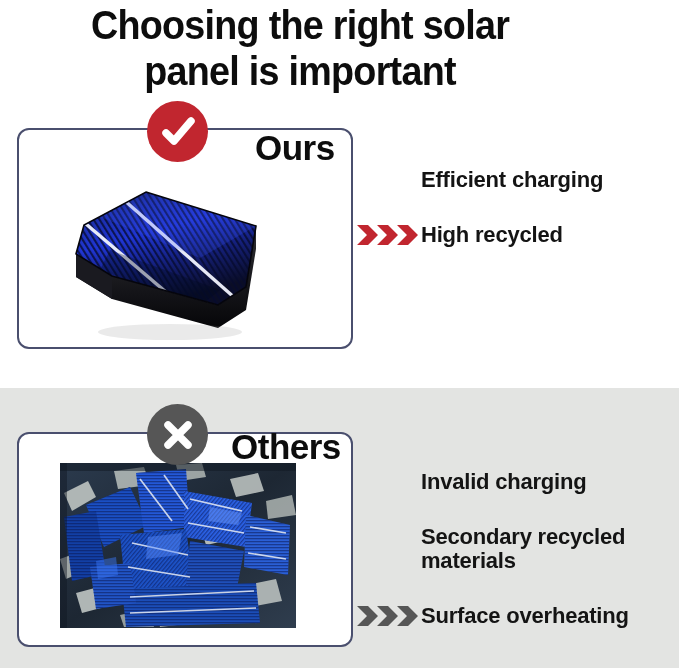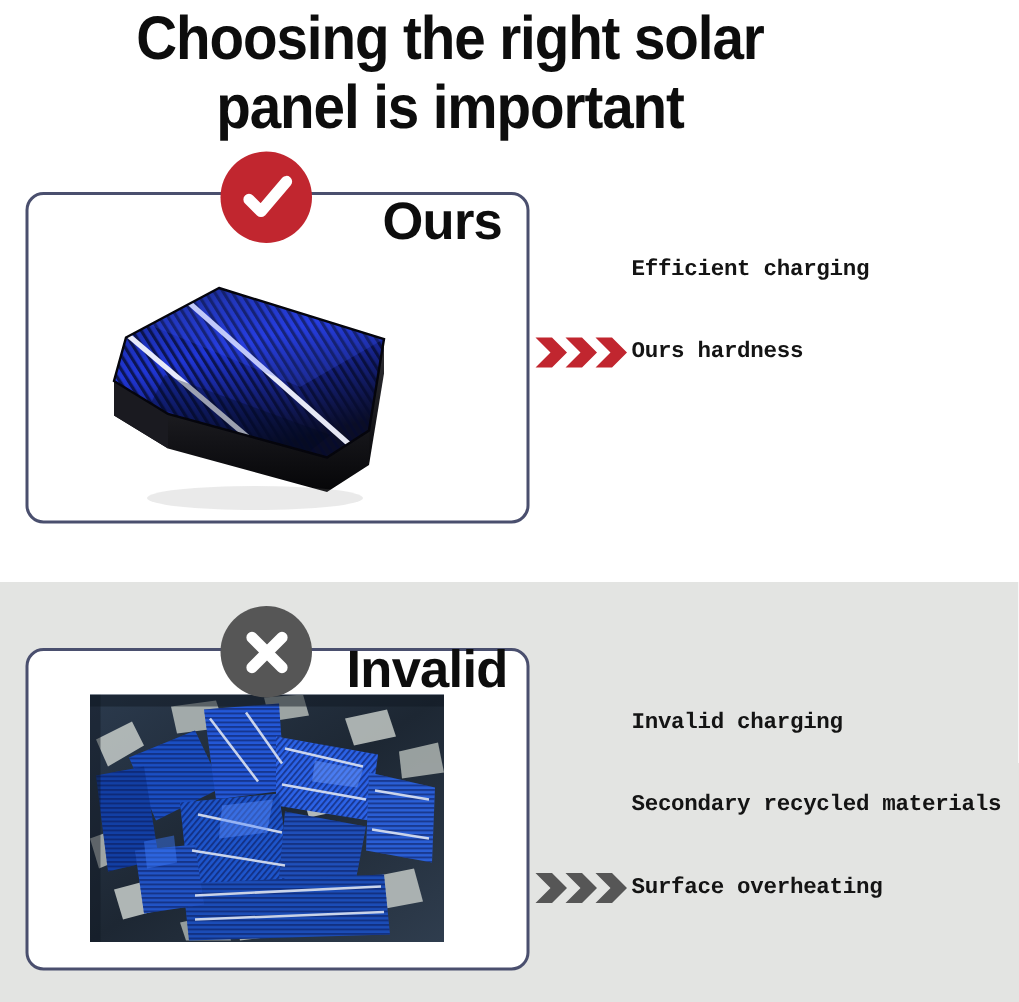--- a/index.html
+++ b/index.html
@@ -140,25 +140,24 @@
     position: absolute;
     font-family: "Liberation Sans", sans-serif;
     font-weight: bold;
     color: #141414;
   }
   .bullets-ours   { left: 421px; top: 168px;  width: 258px; }
   .bullets-others { left: 421px; top: 470px;  width: 258px; }
 
   .bullet-row {
     position: relative;
-    font-size: 15px;
+    font-size: 22px;
     line-height: 24px;
     letter-spacing: -0.2px;
     margin-bottom: 31px;
-    font-family: Liberation Mono, monospace;
   }
   .bullet-row:last-child { margin-bottom: 0; }
 
   .chevrons {
     position: absolute;
     left: -65px;
     top: 1px;
     width: 62px;
     height: 22px;
   }
@@ -243,21 +242,21 @@
       <svg width="62" height="22" viewBox="0 0 62 22">
         <g fill="#c1262f">
           <path d="M 1,1 L 12,1 L 22,11 L 12,21 L 1,21 L 11,11 Z"></path>
           <path d="M 21,1 L 32,1 L 42,11 L 32,21 L 21,21 L 31,11 Z"></path>
           <path d="M 41,1 L 52,1 L 62,11 L 52,21 L 41,21 L 51,11 Z"></path>
         </g>
       </svg>
     </span>
   </div>
   <div class="bullet-row">
-    <span>Ours hardness</span>
+    <span>High recycled</span>
   </div>
 </div>
 
 <div class="section-others"></div>
 
 <div class="card card-others"></div>
 
 <div class="photo-frame">
   <svg width="236" height="165" viewBox="0 0 236 165">
     <defs>
@@ -347,21 +346,21 @@
     <rect x="0" y="0" width="236" height="8" fill="#0f1722" opacity="0.5"></rect>
     <rect x="0" y="0" width="7" height="165" fill="#0f1722" opacity="0.45"></rect>
   </svg>
 </div>
 
 <div class="badge badge-x">
   <svg width="40" height="40" viewBox="0 0 40 40" aria-hidden="true">
     <path d="M 10,10 L 30,30 M 30,10 L 10,30" fill="none" stroke="#ffffff" stroke-width="7.5" stroke-linecap="round"></path>
   </svg>
 </div>
-<div class="card-label label-others">Invalid</div>
+<div class="card-label label-others">Others</div>
 
 <div class="bullets bullets-others">
   <div class="bullet-row">
     <span>Invalid charging</span>
   </div>
   <div class="bullet-row">
     <span>Secondary recycled materials</span>
   </div>
   <div class="bullet-row">
     <span class="chevrons">

